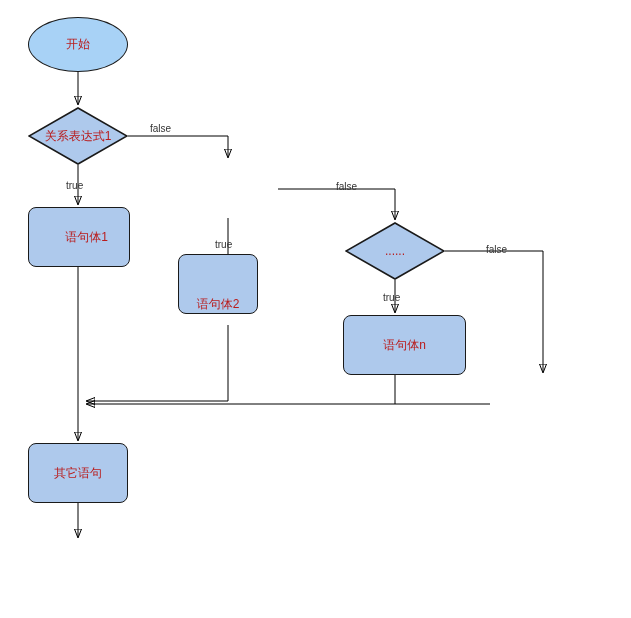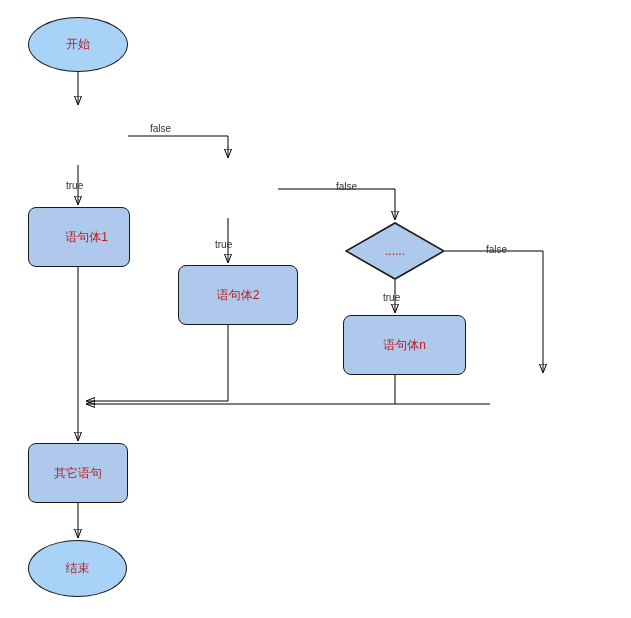--- a/index.html
+++ b/index.html
@@ -75,49 +75,52 @@
     <path d="M395,280 L395,312" marker-end="url(#arrow)"></path>
     <path d="M395,375 L395,404"></path>
     <path d="M490,404 L87,404" marker-end="url(#arrow)"></path>
     <path d="M78,503 L78,537" marker-end="url(#arrow)"></path>
   </svg>
 
   <div class="node ellipse" style="left:28px; top:17px; width:100px; height:55px;">
     <span class="node-label">开始</span>
   </div>
 
+  <div class="node diamond" style="left:28px; top:107px; width:100px; height:58px;">
+    <svg class="diamond-svg" viewBox="0 0 100 58" preserveAspectRatio="none">
+      <polygon points="50,1 99,29 50,57 1,29" fill="#aec9ec"></polygon>
+    </svg>
+    <span class="node-label">关系表达式1</span>
+  </div>
 
   <div class="node rect" style="left:28px; top:207px; width:102px; height:60px;padding-left:15px;">
     <span class="node-label">语句体1</span>
   </div>
 
 
-  <div class="node rect" style="left:178px; top:265px; width:120px; height:60px;">
+  <div class="node rect" style="left:178px; top:254px; width:80px; height:60px;align-items:flex-end;">
     <span class="node-label">语句体2</span>
   </div>
 
   <div class="node diamond" style="left:345px; top:222px; width:100px; height:58px;">
     <svg class="diamond-svg" viewBox="0 0 100 58" preserveAspectRatio="none">
       <polygon points="50,1 99,29 50,57 1,29" fill="#aec9ec"></polygon>
     </svg>
     <span class="node-label">......</span>
   </div>
 
   <div class="node rect" style="left:343px; top:315px; width:123px; height:60px;">
     <span class="node-label">语句体n</span>
   </div>
 
 
   <div class="node rect" style="left:28px; top:443px; width:100px; height:60px;">
     <span class="node-label">其它语句</span>
   </div>
 
-  <div class="node ellipse" style="left:28px; top:540px; width:99px; height:57px;">
-    <span class="node-label">结束</span>
-  </div>
 
   <div class="edge-label" style="left:150px; top:122px;">false</div>
   <div class="edge-label" style="left:66px; top:179px;">true</div>
   <div class="edge-label" style="left:336px; top:180px;">false</div>
   <div class="edge-label" style="left:215px; top:238px;">true</div>
   <div class="edge-label" style="left:486px; top:243px;">false</div>
   <div class="edge-label" style="left:383px; top:291px;">true</div>
 
 </div>
 

